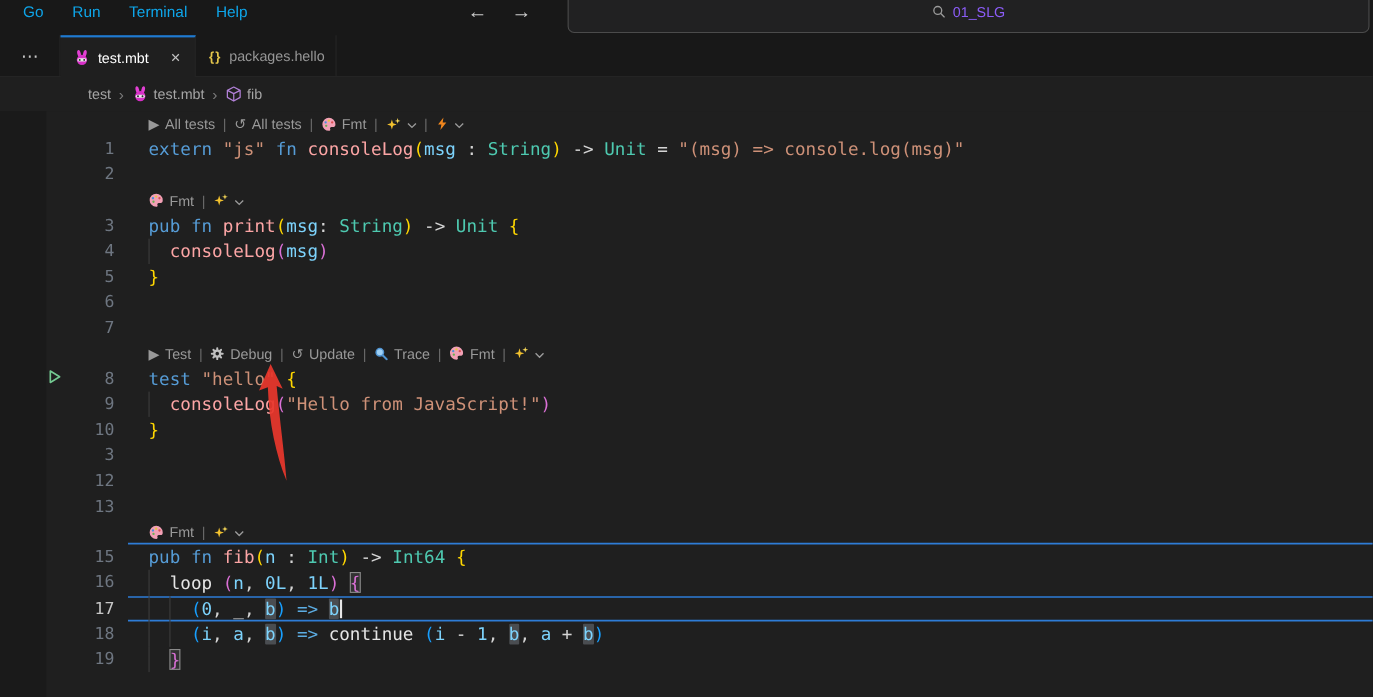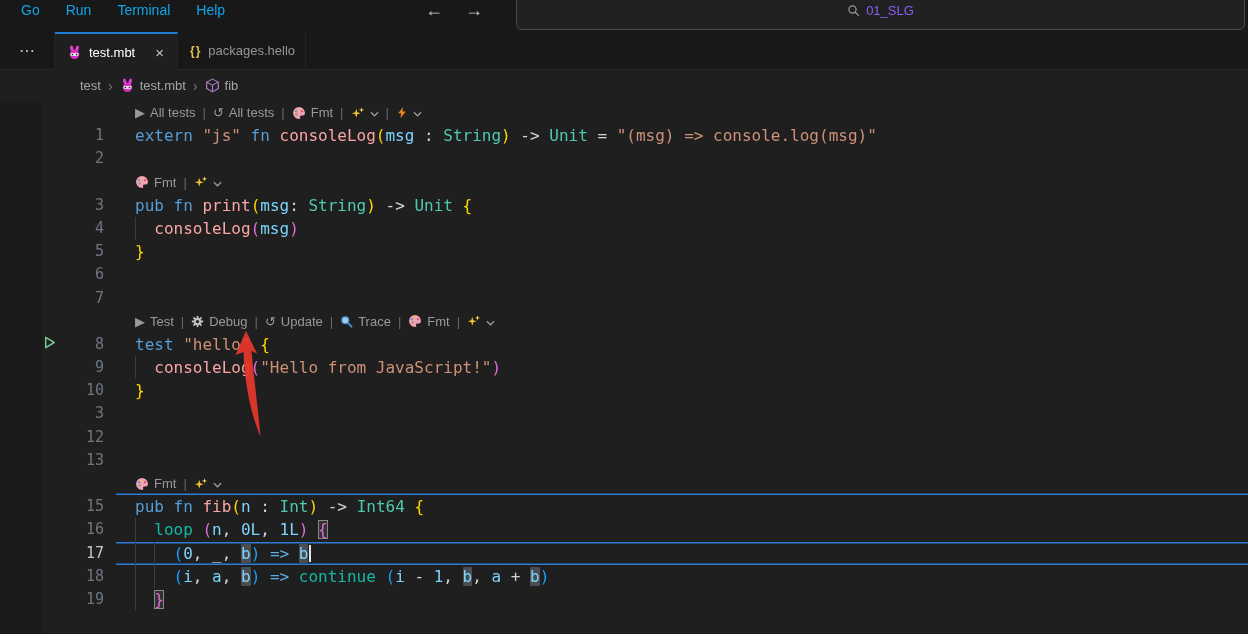--- a/index.html
+++ b/index.html
@@ -58,21 +58,21 @@
   .lens-link{display:inline-flex;align-items:center;gap:5px;color:var(--codelens)}
   .lens-sep{color:#6a6a6a;margin:0 7px}
   .guide{position:absolute;top:0;bottom:0;width:1px;background:var(--guide)}
   .tk-hl{background:#4a4d51;border-radius:1px}
   .tk-box{outline:1px solid #8a8a8a;outline-offset:-1px;background:rgba(120,120,120,.22)}
   .caret{display:inline-block;width:1.5px;height:17px;background:#e6e6e6;vertical-align:-3px;margin-left:1px}
 
   
   #annotation{position:absolute;left:225px;top:322px;pointer-events:none}
 </style>
-<style>.tk-kw{color:#569CD6}.tk-ctrl{color:#14b8a6}.tk-fn{color:#fca5a5}.tk-type{color:#4EC9B0}.tk-str{color:#CE9178}.tk-num{color:#7dd3fc}.tk-var{color:#7dd3fc}.tk-pn{color:#D4D4D4}.tk-cm{color:#6A9955}.tk-b1{color:#FFD700}.tk-b2{color:#DA70D6}.tk-b3{color:#179FFF}.tk-arr{color:#5CACE2}</style></head>
+<style>.tk-kw{color:#569CD6}.tk-ctrl{color:#e5e5e5}.tk-fn{color:#fca5a5}.tk-type{color:#4EC9B0}.tk-str{color:#CE9178}.tk-num{color:#7dd3fc}.tk-var{color:#7dd3fc}.tk-pn{color:#D4D4D4}.tk-cm{color:#6A9955}.tk-b1{color:#FFD700}.tk-b2{color:#DA70D6}.tk-b3{color:#179FFF}.tk-arr{color:#5CACE2}</style></head>
 <body>
 
 <div id="window">
 
   <div id="titlebar">
     <div id="menu-bar">
       <span class="menu-item">Go</span>
       <span class="menu-item">Run</span>
       <span class="menu-item">Terminal</span>
       <span class="menu-item">Help</span>

